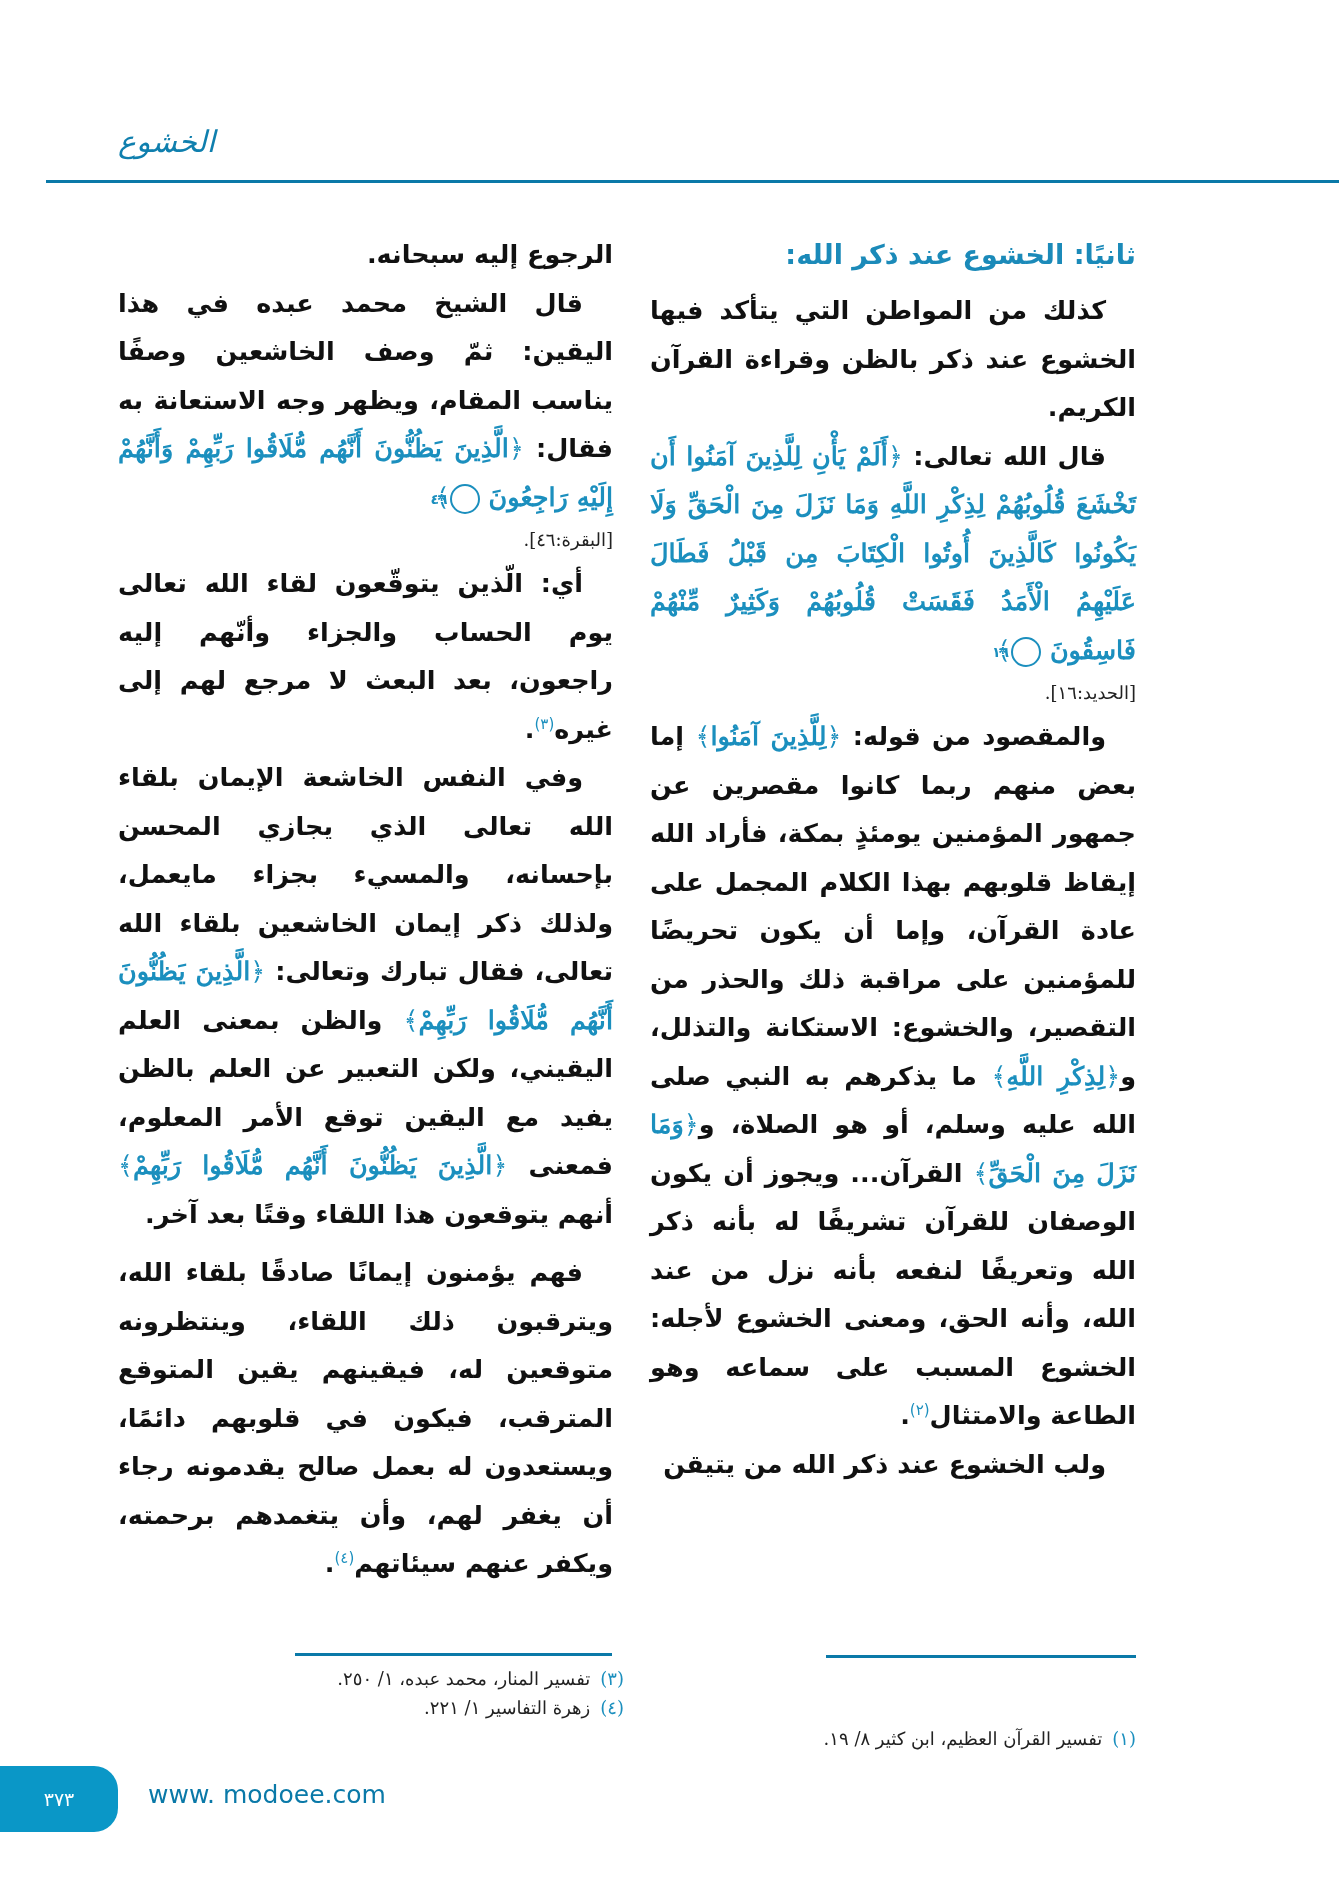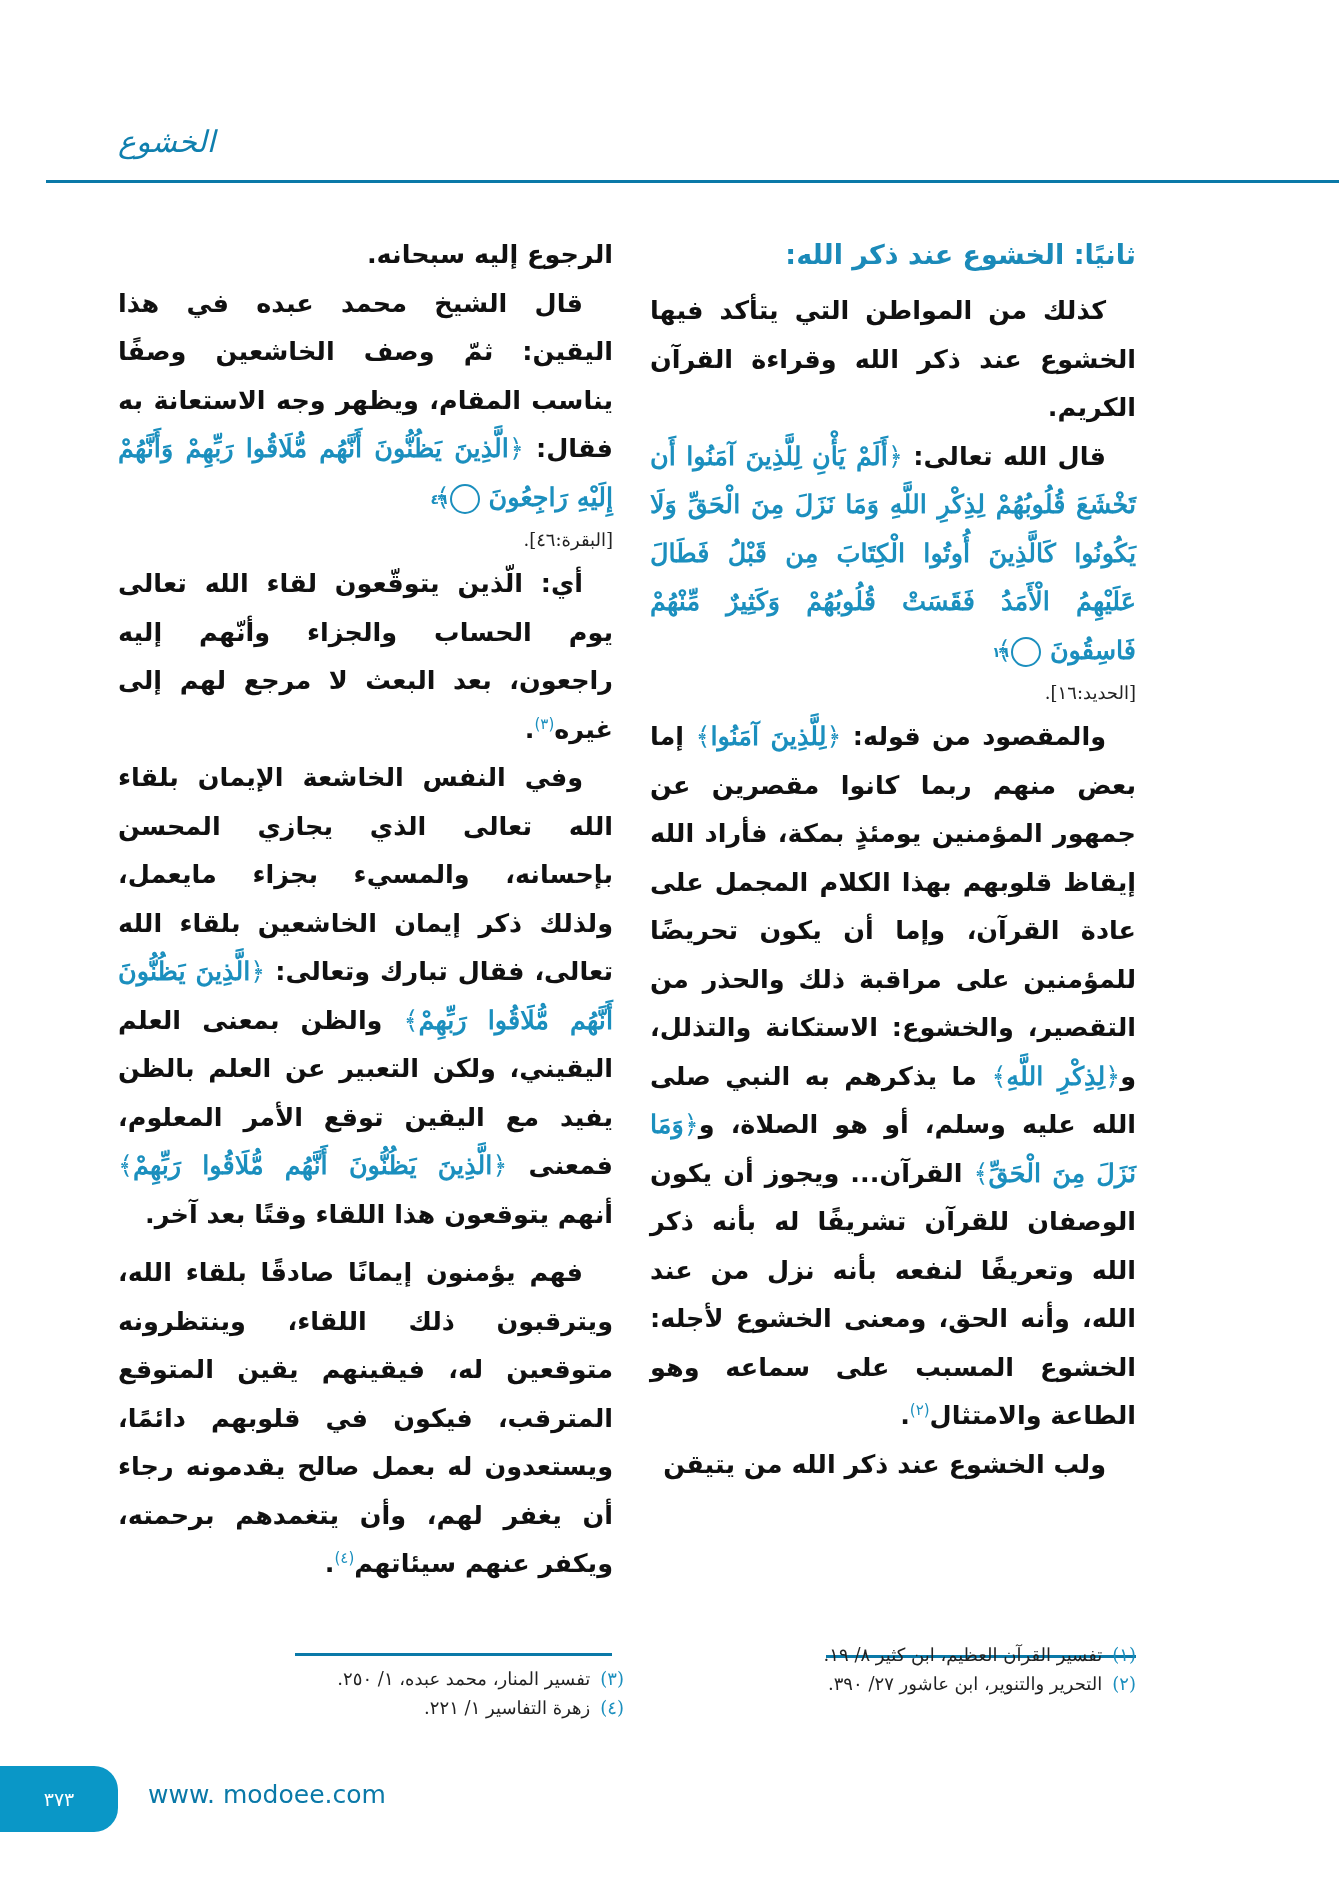--- a/index.html
+++ b/index.html
@@ -66,21 +66,21 @@
   }
 </style>
 </head>
 <body>
 
 <div class="running-head">الخشوع</div>
 <div class="head-rule"></div>
 
 <div class="col right">
   <div class="section-title">ثانيًا: الخشوع عند ذكر الله:</div>
-  <p class="indent">كذلك من المواطن التي يتأكد فيها الخشوع عند ذكر الله وقراءة القرآن الكريم.</p>
+  <p class="indent">كذلك من المواطن التي يتأكد فيها الخشوع عند ذكر بالظن وقراءة القرآن الكريم.</p>
   <p class="indent">
     <span>قال الله تعالى: </span>
     <span class="orn">﴿</span><span class="quran">أَلَمْ يَأْنِ لِلَّذِينَ آمَنُوا أَن تَخْشَعَ قُلُوبُهُمْ لِذِكْرِ اللَّهِ وَمَا نَزَلَ مِنَ الْحَقِّ وَلَا يَكُونُوا كَالَّذِينَ أُوتُوا الْكِتَابَ مِن قَبْلُ فَطَالَ عَلَيْهِمُ الْأَمَدُ فَقَسَتْ قُلُوبُهُمْ وَكَثِيرٌ مِّنْهُمْ فَاسِقُونَ</span>
     <span class="ayah-no">١٦</span><span class="orn">﴾</span>
   </p>
   <p class="ref">[الحديد:١٦].</p>
   <p class="indent">
     <span>والمقصود من قوله: </span><span class="orn">﴿</span><span class="quran">لِلَّذِينَ آمَنُوا</span><span class="orn">﴾</span><span> إما بعض منهم ربما كانوا مقصرين عن جمهور المؤمنين يومئذٍ بمكة، فأراد الله إيقاظ قلوبهم بهذا الكلام المجمل على عادة القرآن، وإما أن يكون تحريضًا للمؤمنين على مراقبة ذلك والحذر من التقصير، والخشوع: الاستكانة والتذلل، و</span><span class="orn">﴿</span><span class="quran">لِذِكْرِ اللَّهِ</span><span class="orn">﴾</span><span> ما يذكرهم به النبي صلى الله عليه وسلم، أو هو الصلاة، و</span><span class="orn">﴿</span><span class="quran">وَمَا نَزَلَ مِنَ الْحَقِّ</span><span class="orn">﴾</span><span> القرآن... ويجوز أن يكون الوصفان للقرآن تشريفًا له بأنه ذكر الله وتعريفًا لنفعه بأنه نزل من عند الله، وأنه الحق، ومعنى الخشوع لأجله: الخشوع المسبب على سماعه وهو الطاعة والامتثال</span><sup class="fn">(٢)</sup><span>.</span>
   </p>
   <p class="indent">ولب الخشوع عند ذكر الله من يتيقن</p>
@@ -98,23 +98,22 @@
   </p>
   <p class="indent">
     <span>وفي النفس الخاشعة الإيمان بلقاء الله تعالى الذي يجازي المحسن بإحسانه، والمسيء بجزاء مايعمل، ولذلك ذكر إيمان الخاشعين بلقاء الله تعالى، فقال تبارك وتعالى: </span><span class="orn">﴿</span><span class="quran">الَّذِينَ يَظُنُّونَ أَنَّهُم مُّلَاقُوا رَبِّهِمْ</span><span class="orn">﴾</span><span> والظن بمعنى العلم اليقيني، ولكن التعبير عن العلم بالظن يفيد مع اليقين توقع الأمر المعلوم، فمعنى </span><span class="orn">﴿</span><span class="quran">الَّذِينَ يَظُنُّونَ أَنَّهُم مُّلَاقُوا رَبِّهِمْ</span><span class="orn">﴾</span><span> أنهم يتوقعون هذا اللقاء وقتًا بعد آخر.</span>
   </p>
   <p class="indent" style="margin-top:10px">
     <span>فهم يؤمنون إيمانًا صادقًا بلقاء الله، ويترقبون ذلك اللقاء، وينتظرونه متوقعين له، فيقينهم يقين المتوقع المترقب، فيكون في قلوبهم دائمًا، ويستعدون له بعمل صالح يقدمونه رجاء أن يغفر لهم، وأن يتغمدهم برحمته، ويكفر عنهم سيئاتهم</span><sup class="fn">(٤)</sup><span>.</span>
   </p>
 </div>
 
 <div class="fn-rule" style="left:826px; width:310px; top:1655px;"></div>
-<div class="fn-block" style="left:650px; width:486px; top:1640px;">
+<div class="fn-block" style="left:650px; width:486px; top:1724px;">
   <div><span class="fn-num">(١)</span><span>تفسير القرآن العظيم، ابن كثير ٨/ ١٩.</span></div>
-  <div><span class="fn-num">(٢)</span><span>التحرير والتنوير، ابن عاشور ٢٧/ ٣٩٠.</span></div>
 </div>
 
 <div class="fn-rule" style="left:295px; width:317px; top:1653px;"></div>
 <div class="fn-block" style="left:130px; width:494px; top:1664px;">
   <div><span class="fn-num">(٣)</span><span>تفسير المنار، محمد عبده، ١/ ٢٥٠.</span></div>
   <div><span class="fn-num">(٤)</span><span>زهرة التفاسير ١/ ٢٢١.</span></div>
 </div>
 
 <div class="page-tab">٣٧٣</div>
 <div class="site">www. modoee.com</div>

